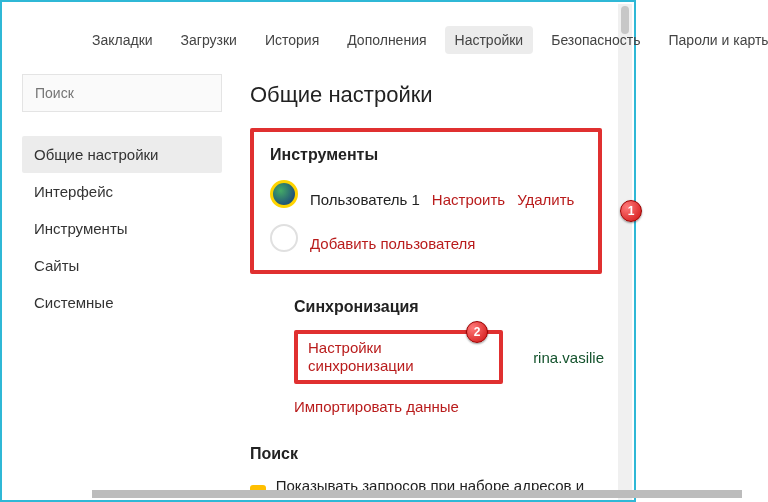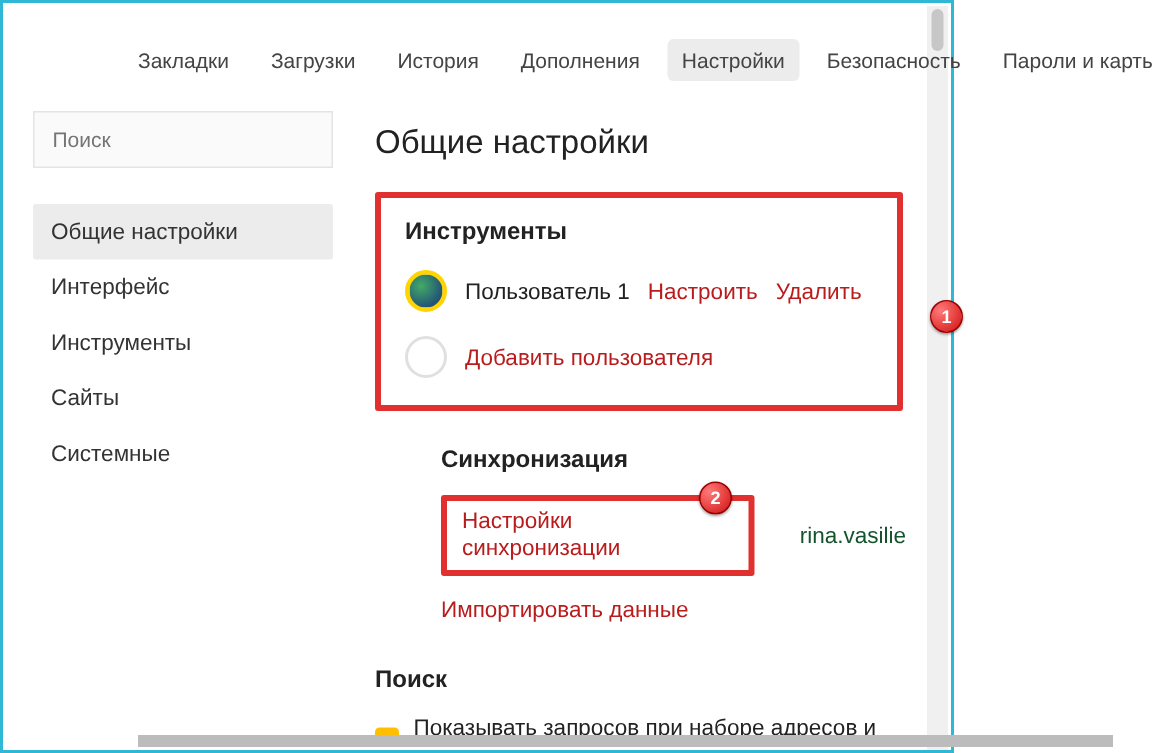--- a/index.html
+++ b/index.html
@@ -12,21 +12,21 @@
   .tab.active { background: #ececec; }
   .sidebar { position: absolute; left: 20px; top: 72px; width: 200px; }
   .search-box { width: 200px; height: 38px; border: 1px solid #e4e4e4; background: #fafafa; padding: 0 12px; font-size: 14px; color: #888; outline: none; }
   .side-items { margin-top: 24px; }
   .side-item { padding: 10px 12px; font-size: 15px; color: #333; cursor: pointer; border-radius: 2px; }
   .side-item.active { background: #ececec; }
   .content { position: absolute; left: 248px; top: 80px; right: 30px; bottom: 4px; overflow: hidden; }
   .page-title { font-size: 22px; color: #222; font-weight: 400; }
   .section-title { font-size: 16px; font-weight: 700; color: #222; }
   .users-box { border: 4px solid #e03030; border-radius: 2px; padding: 14px 16px 18px 16px; margin-top: 20px; width: 352px; }
-  .user-row { display: flex; align-items: center; gap: 12px; margin-top: 16px; font-size: 15px; }
+  .user-row { display: flex; align-items: flex-end; gap: 12px; margin-top: 16px; font-size: 15px; }
   .avatar { width: 28px; height: 28px; border-radius: 50%; background: radial-gradient(circle at 35% 35%, #4a6, #257 70%); border: 3px solid #ffd400; }
   .avatar-empty { width: 28px; height: 28px; border-radius: 50%; border: 2px solid #e0e0e0; background: #fff; }
   .user-name { color: #222; }
   .link { color: #b91c1c; cursor: pointer; }
   .sync-block { margin-top: 24px; margin-left: 44px; }
   .sync-link-row { display: flex; align-items: center; gap: 0; margin-top: 14px; }
   .sync-link-box { border: 4px solid #e03030; padding: 5px 10px; border-radius: 2px; }
   .sync-link-box .link { font-size: 15px; }
   .faded { color: #14532d; font-size: 15px; }
   .import-link { margin-top: 14px; font-size: 15px; }

